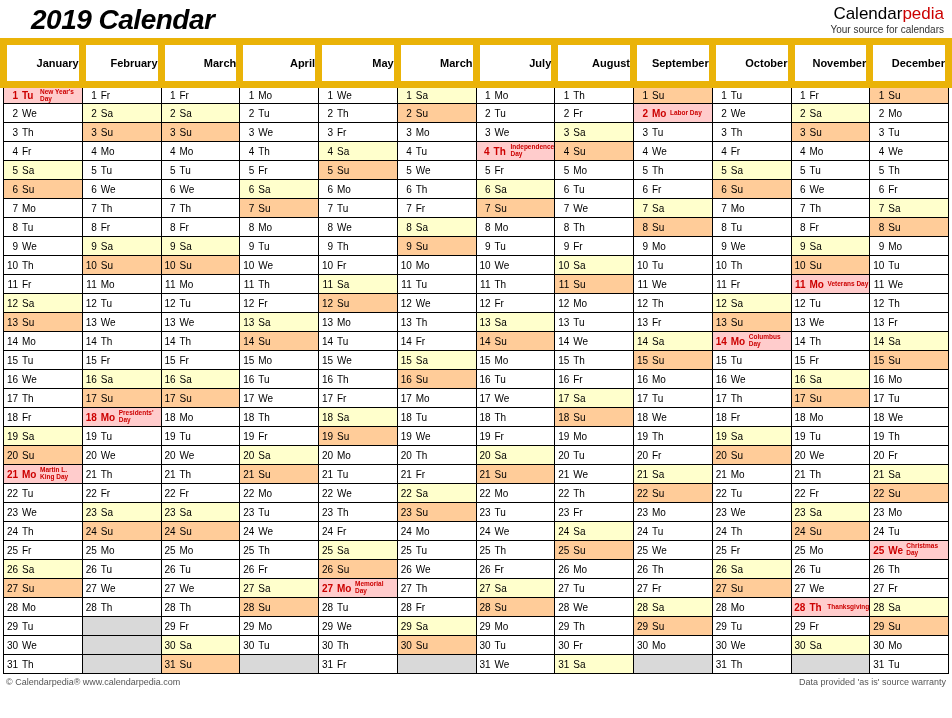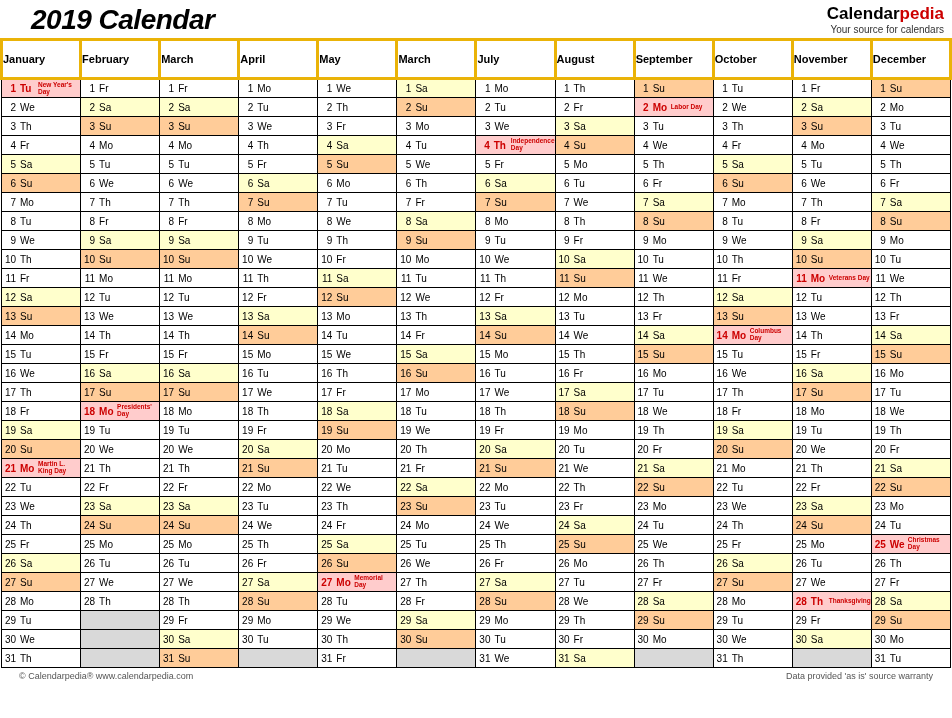--- a/index.html
+++ b/index.html
@@ -1,35 +1,35 @@
 <!DOCTYPE html>
 <html><head>
 <meta charset="utf-8">
 <style>
   * { box-sizing: border-box; margin: 0; padding: 0; }
   body { font-family: Arial, Helvetica, sans-serif; background: #fff; width: 952px; }
   .header { display: flex; justify-content: space-between; align-items: flex-start; padding: 4px 8px 2px 8px; }
   .title { font-size: 28px; font-weight: bold; font-style: italic; letter-spacing: -0.5px; margin-left: 23px; }
   .brand { text-align: right; }
-  .brand-name { font-size: 17px; font-weight: bold; }
+  .brand-name { font-size: 17px; font-weight: normal; }
   .brand-name .pedia { color: #c00; }
   .brand-tag { font-size: 10px; color: #333; }
   table { border-collapse: collapse; width: 100%; table-layout: fixed; }
-  th { background: #fff; border: 3px solid #eab308; font-size: 11px; font-weight: bold; padding: 12px 0; text-align: left; }
+  th { background: #fff; border: 7px solid #eab308; font-size: 11px; font-weight: bold; padding: 12px 0; text-align: right; }
   td { border: 1px solid #000; padding: 0; height: 19px; vertical-align: middle; }
   .cell { display: flex; align-items: center; height: 100%; font-size: 10px; }
   .daynum { width: 17px; text-align: right; padding-right: 3px; font-weight: normal; }
   .dow { width: 18px; padding-left: 1px; }
   .holiday { flex: 1; font-size: 6.5px; line-height: 1.05; color: #c00; font-weight: bold; padding-left: 1px; }
   td.sa { background: #ffffcc; }
   td.su { background: #ffcc99; }
   td.hol { background: #ffcccc; }
   td.hol .daynum, td.hol .dow { color: #c00; font-weight: bold; }
   td.gray { background: #d9d9d9; }
-  .footer { display: flex; justify-content: space-between; font-size: 9px; color: #555; padding: 3px 19px; }
+  .footer { display: flex; justify-content: space-between; font-size: 9px; color: #555; padding: 3px 6px; }
 </style>
 </head>
 <body>
 
 <div class="header">
   <div class="title">2019 Calendar</div>
   <div class="brand">
     <div class="brand-name">
       <span>Calendar</span><span class="pedia">pedia</span>
     </div>

